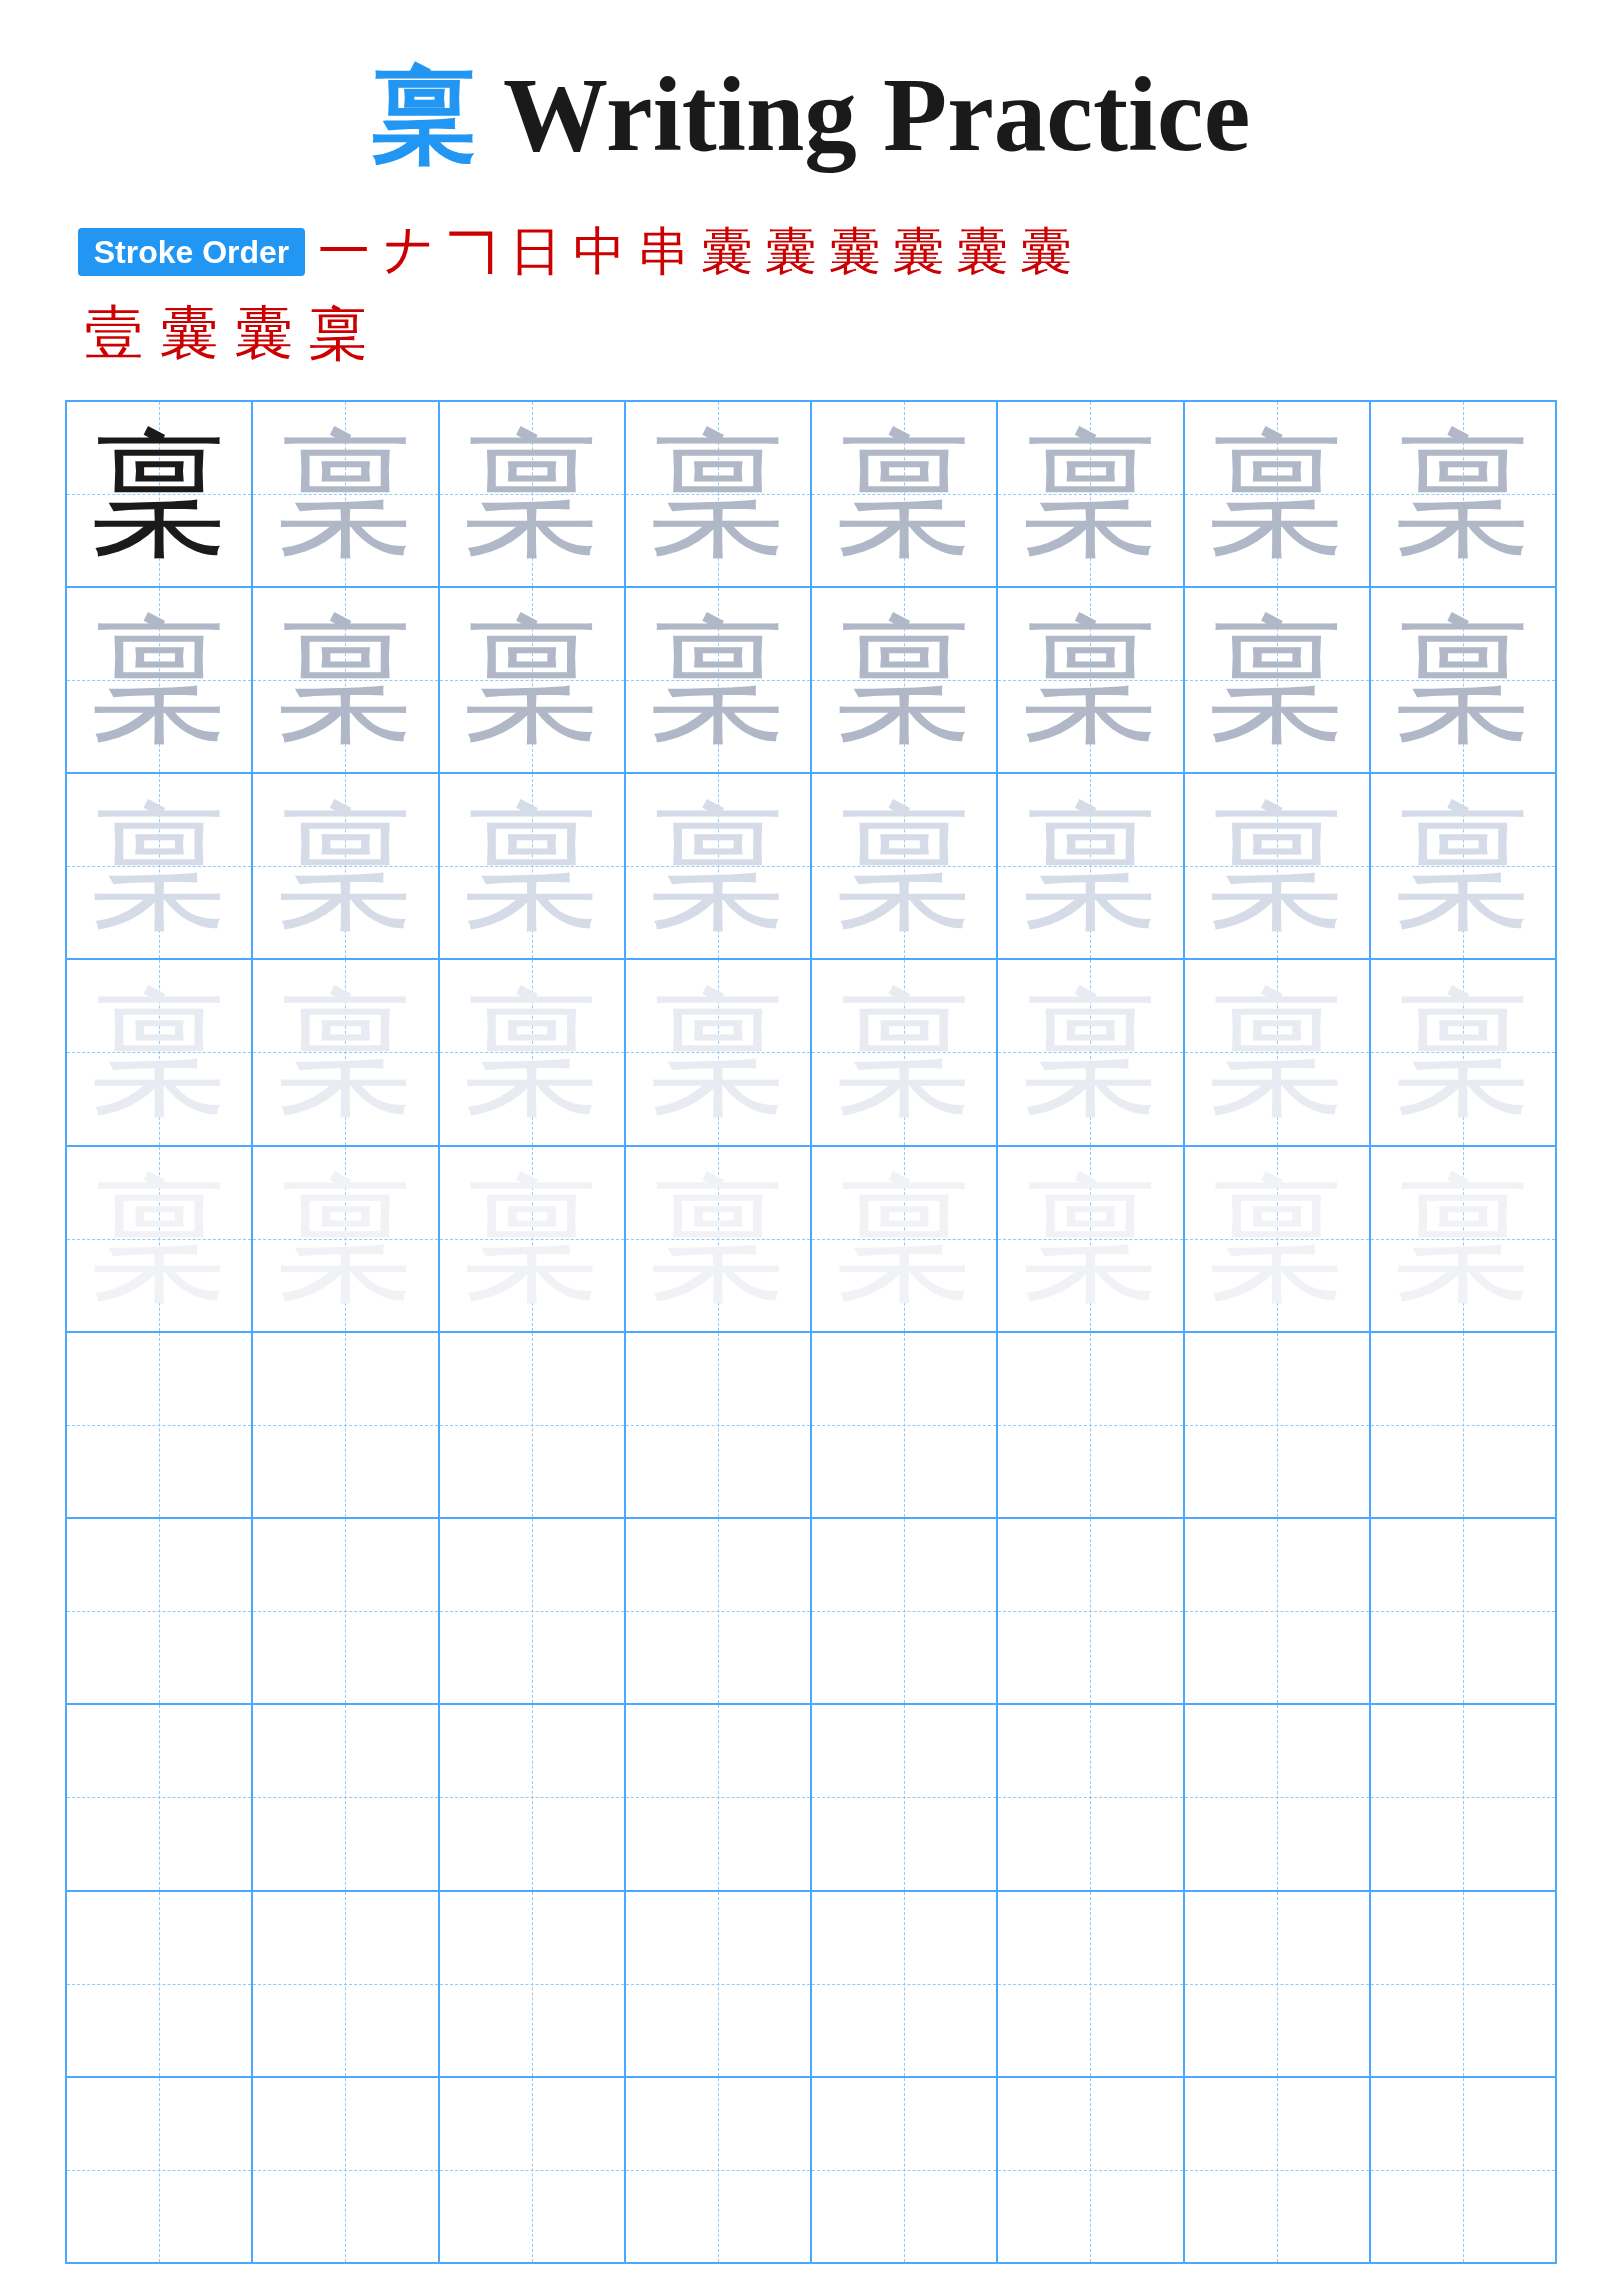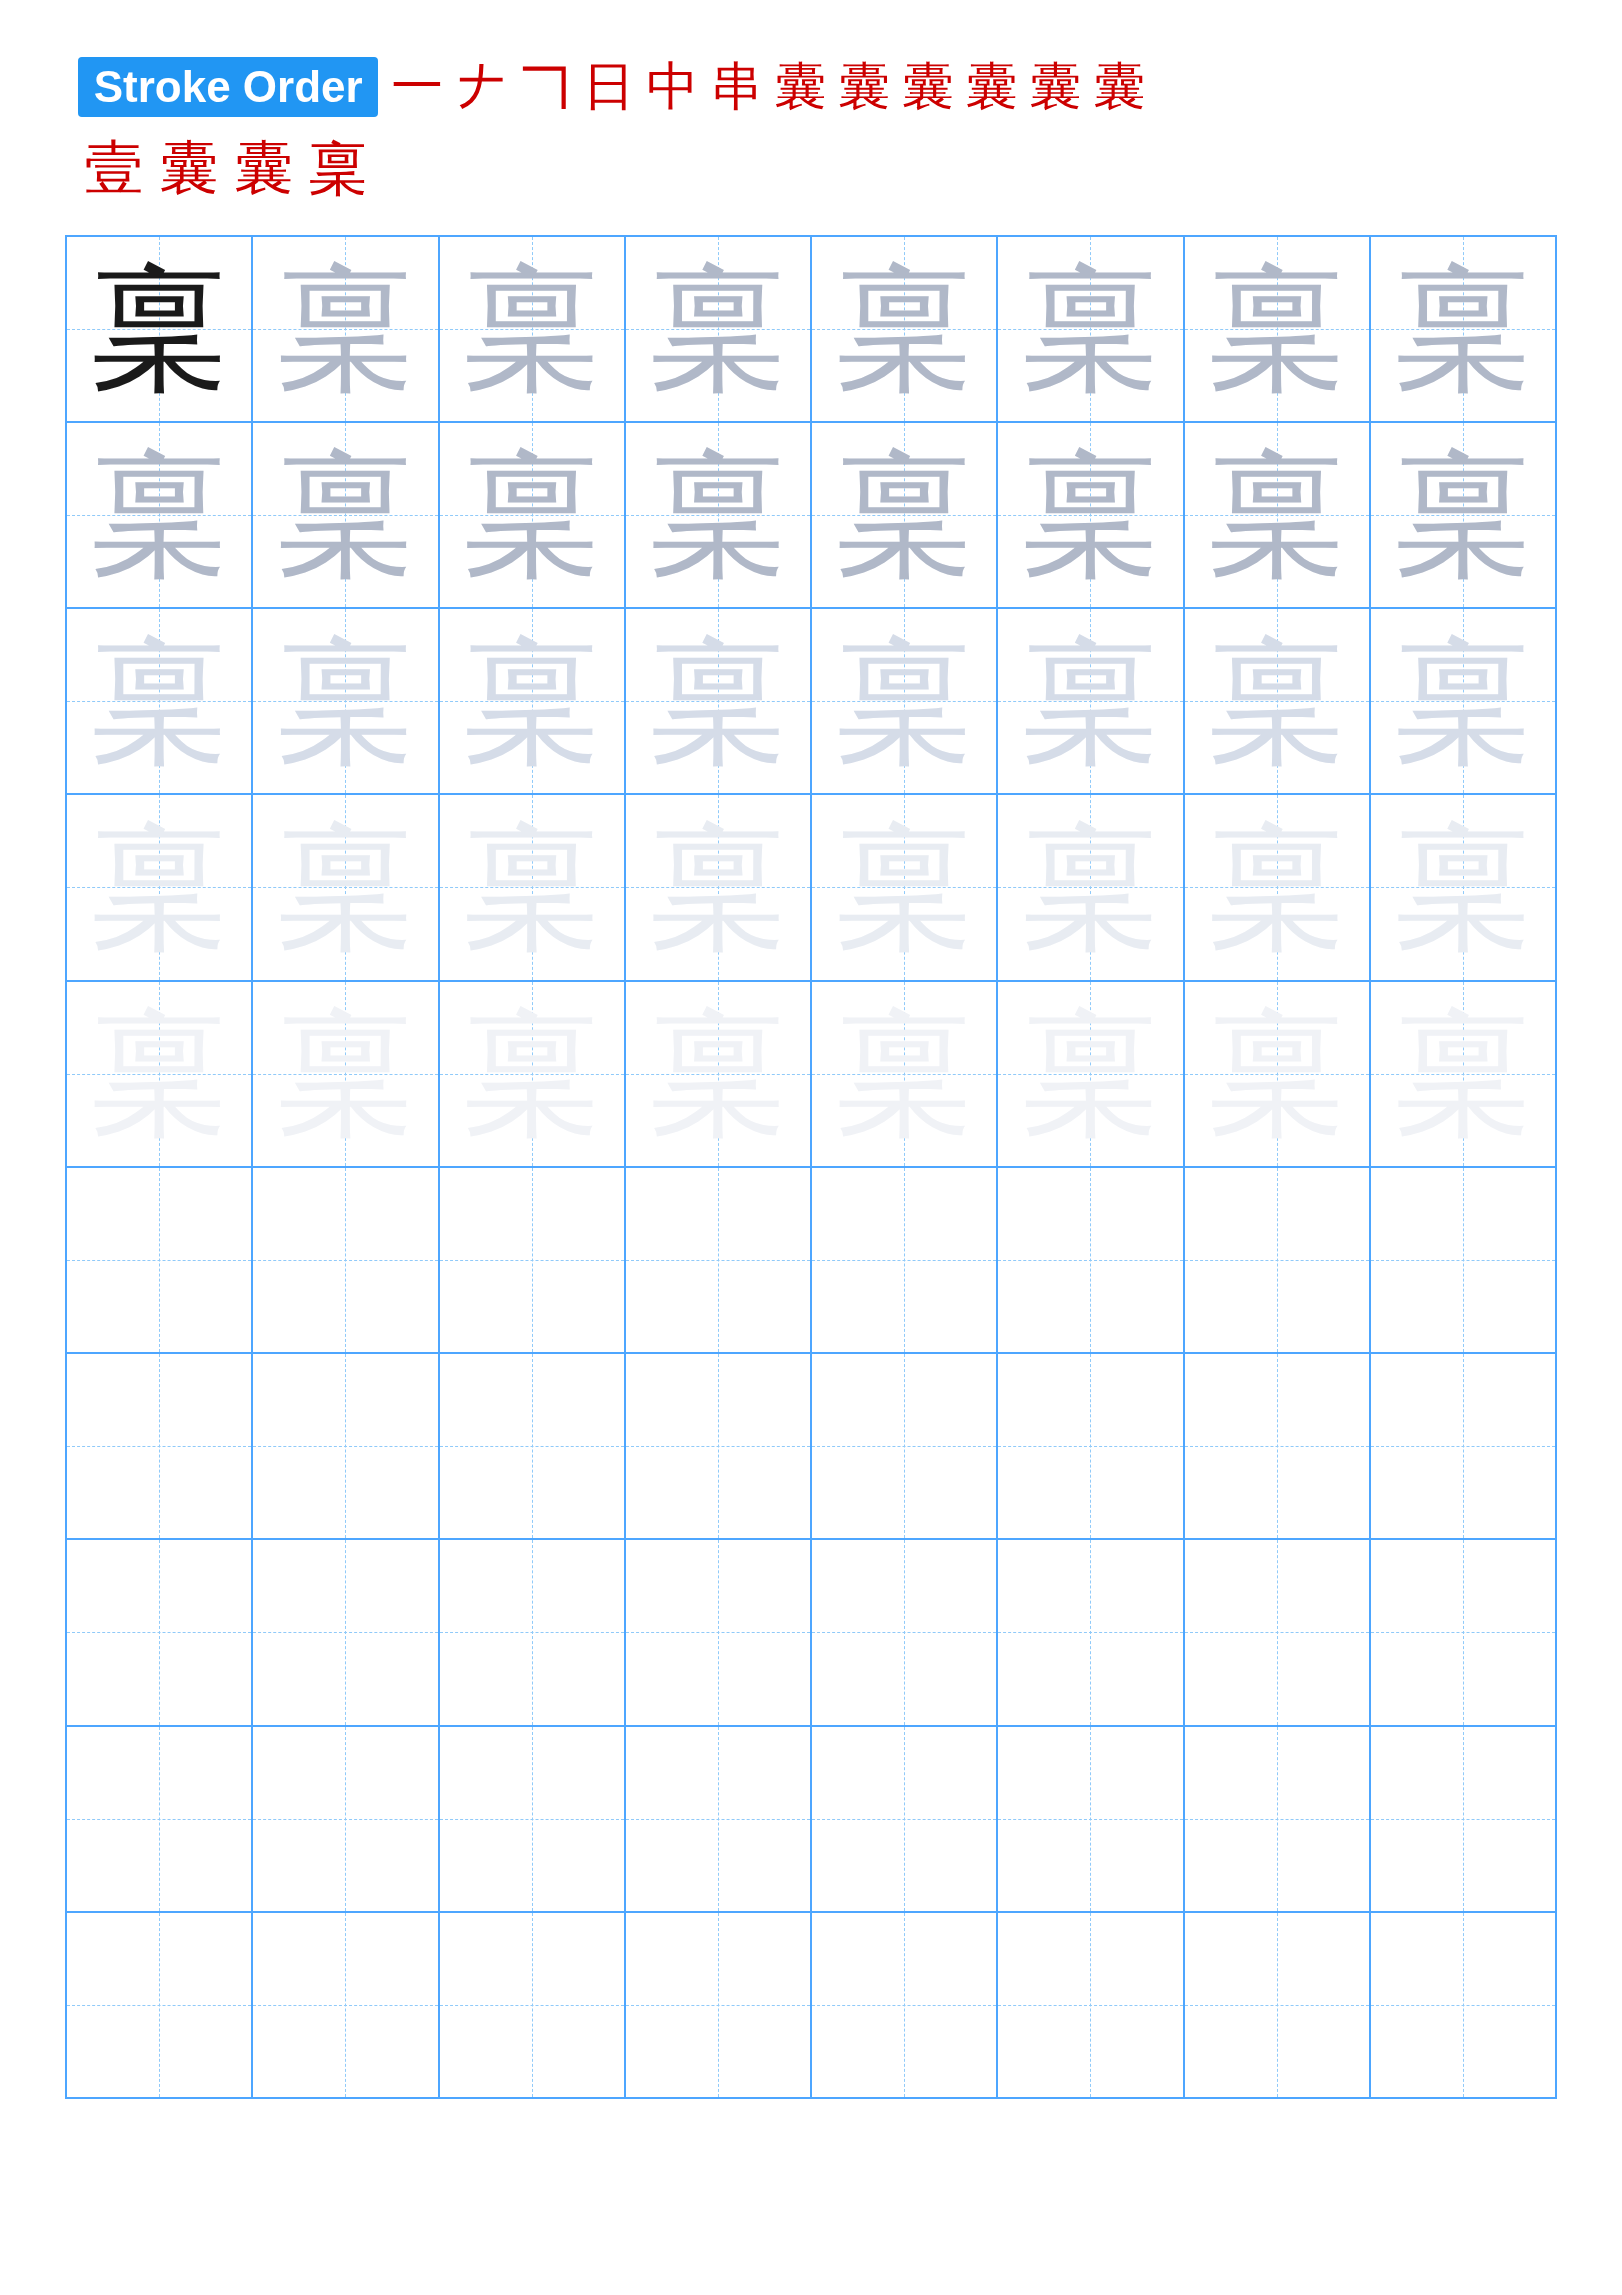--- a/index.html
+++ b/index.html
@@ -39,21 +39,21 @@
     }
     .stroke-order-row1 {
       display: flex;
       align-items: center;
       gap: 13px;
       margin-bottom: 6.5px;
     }
     .stroke-order-label {
       background: #2196F3;
       color: white;
-      font-size: 44px;
+      font-size: 32px;
       padding: 5.2px 15.7px;
       border-radius: 3.9px;
       font-weight: bold;
       font-family: sans-serif;
     }
     .stroke-sequence {
       display: flex;
       align-items: center;
       gap: 11.8px;
       flex-wrap: wrap;
@@ -131,20 +131,23 @@
     }
     .cell-char.ultra-light {
       color: #f0f2f6;
     }
   </style>
 </head>
 <body>
 
 <div class="page">
 
+  <div class="title">
+    <span class="title-char">稟</span><span> Writing Practice</span>
+  </div>
 
   <div class="stroke-order-section">
     <div class="stroke-order-row1">
       <span class="stroke-order-label">Stroke Order</span>
       <div class="stroke-sequence">
         <span class="stroke-char">一</span>
         <span class="stroke-char">𠂇</span>
         <span class="stroke-char">𠃍</span>
         <span class="stroke-char">日</span>
         <span class="stroke-char">中</span>

